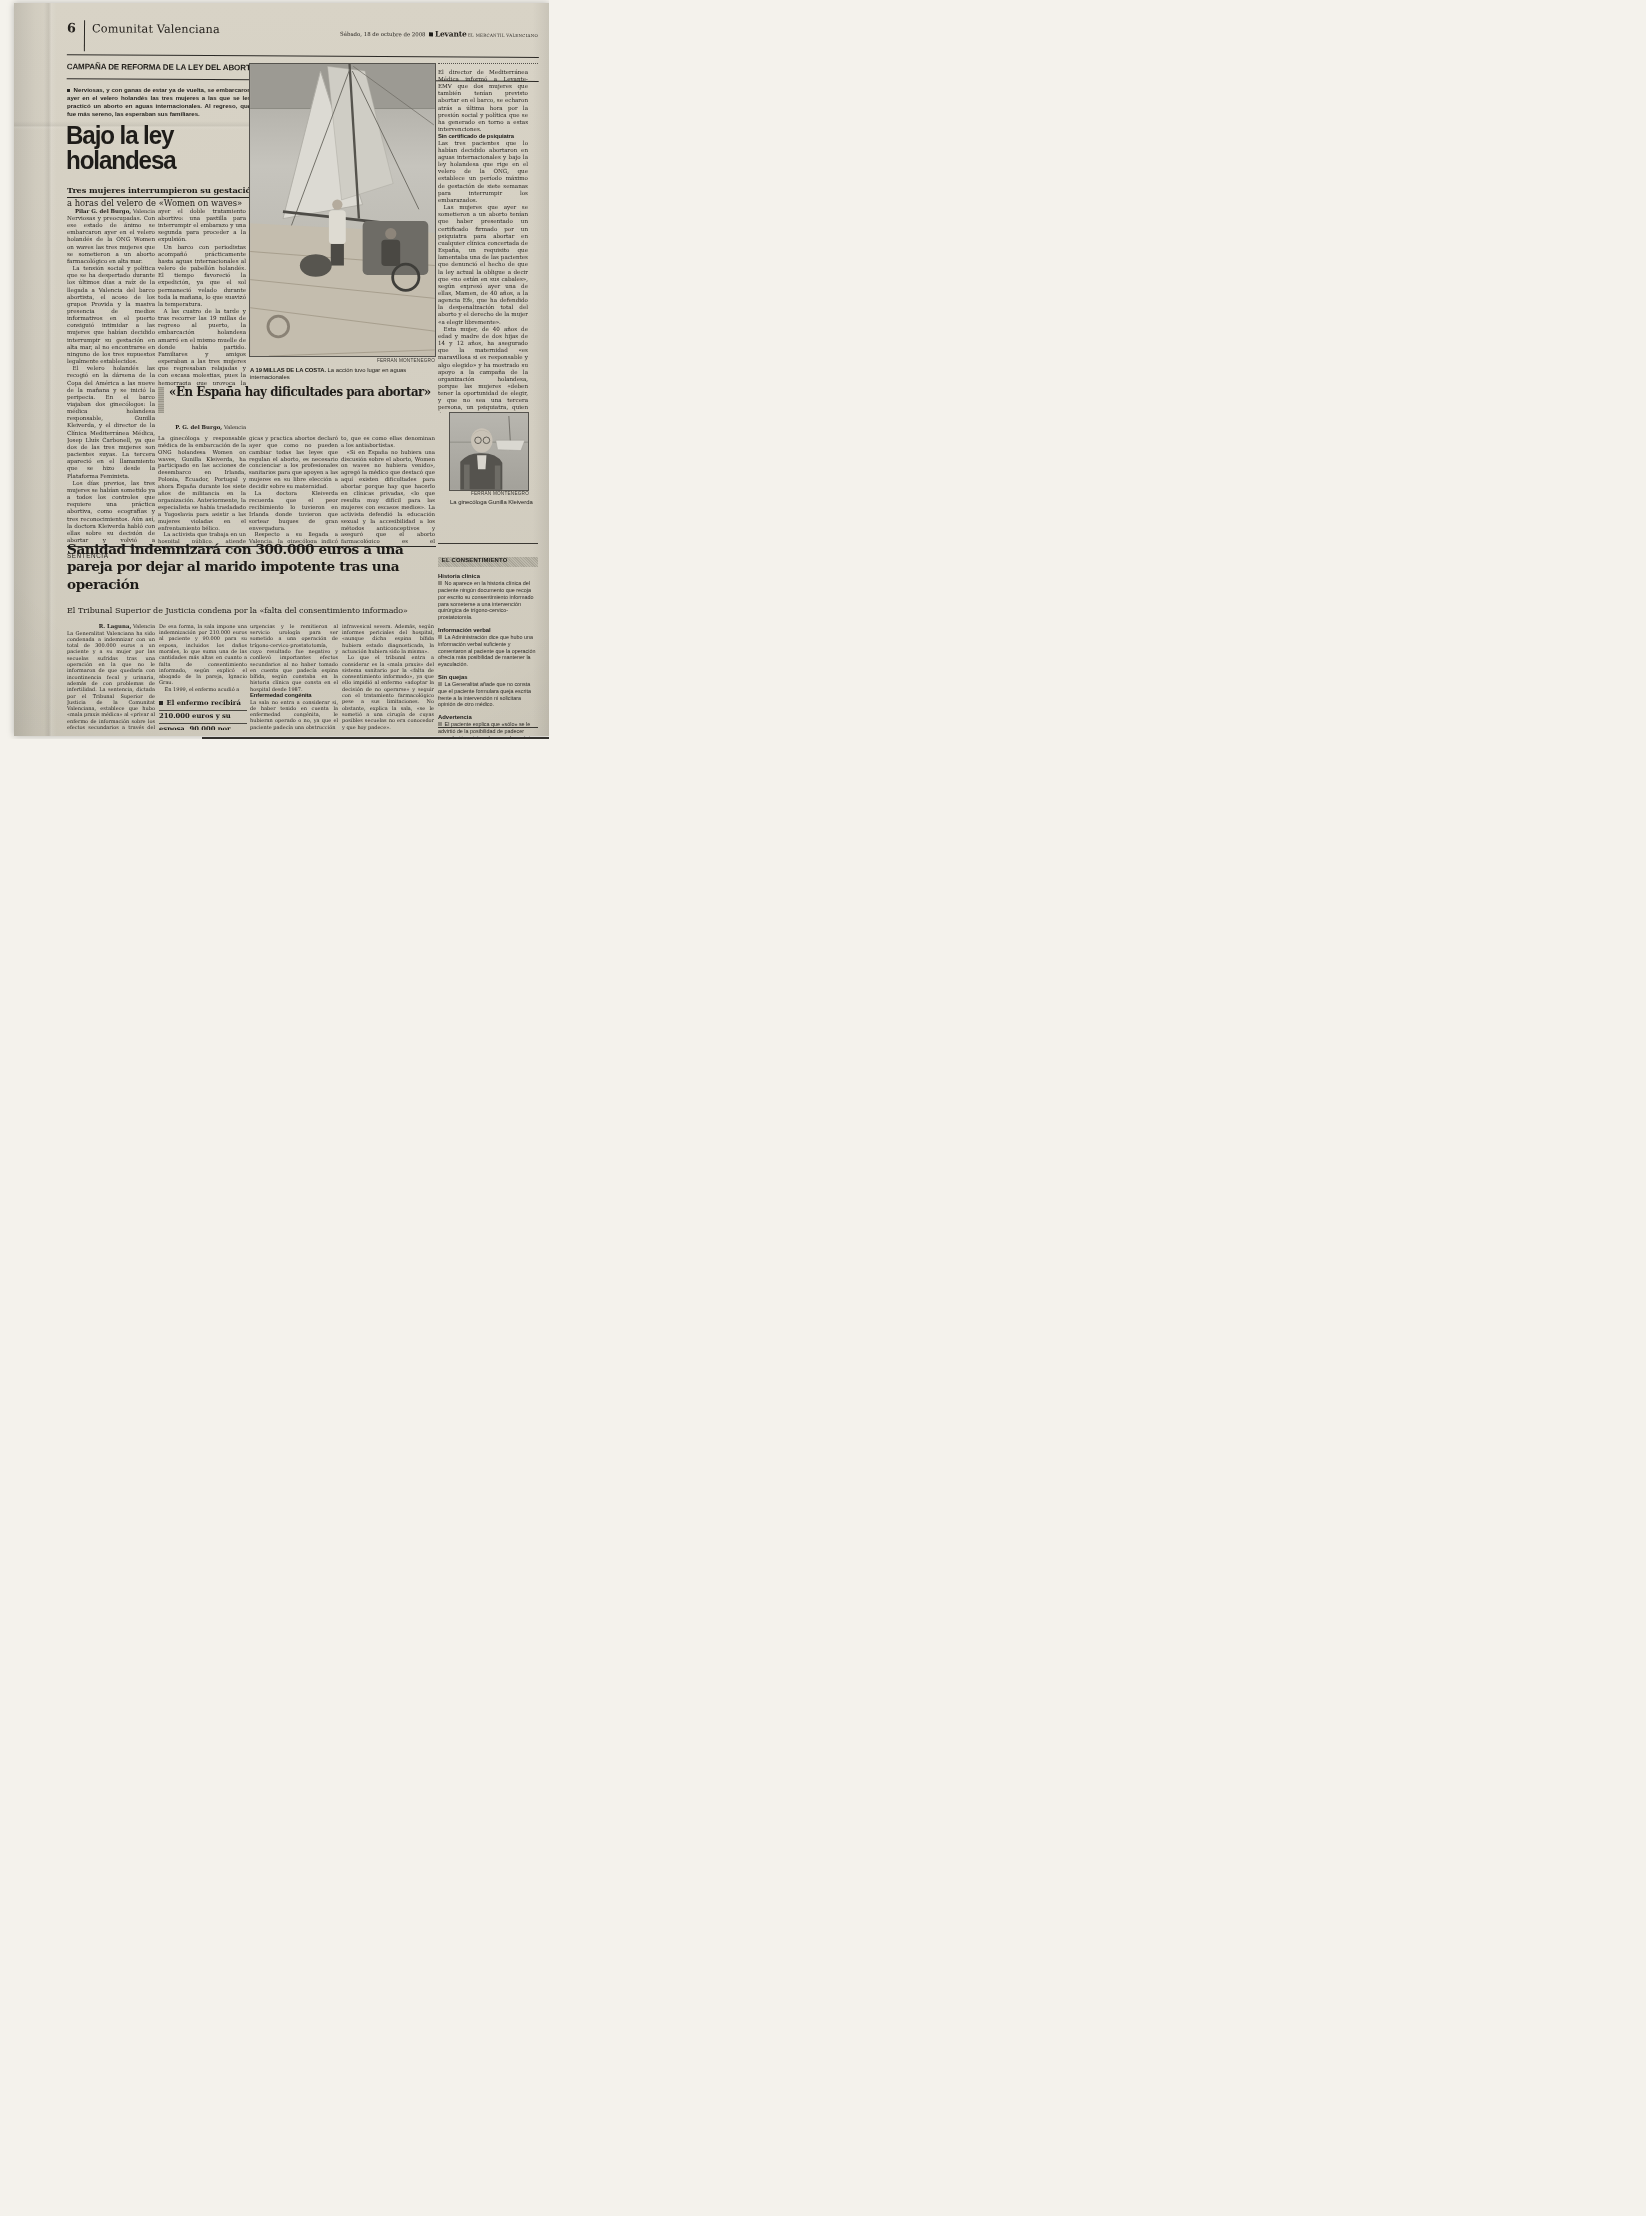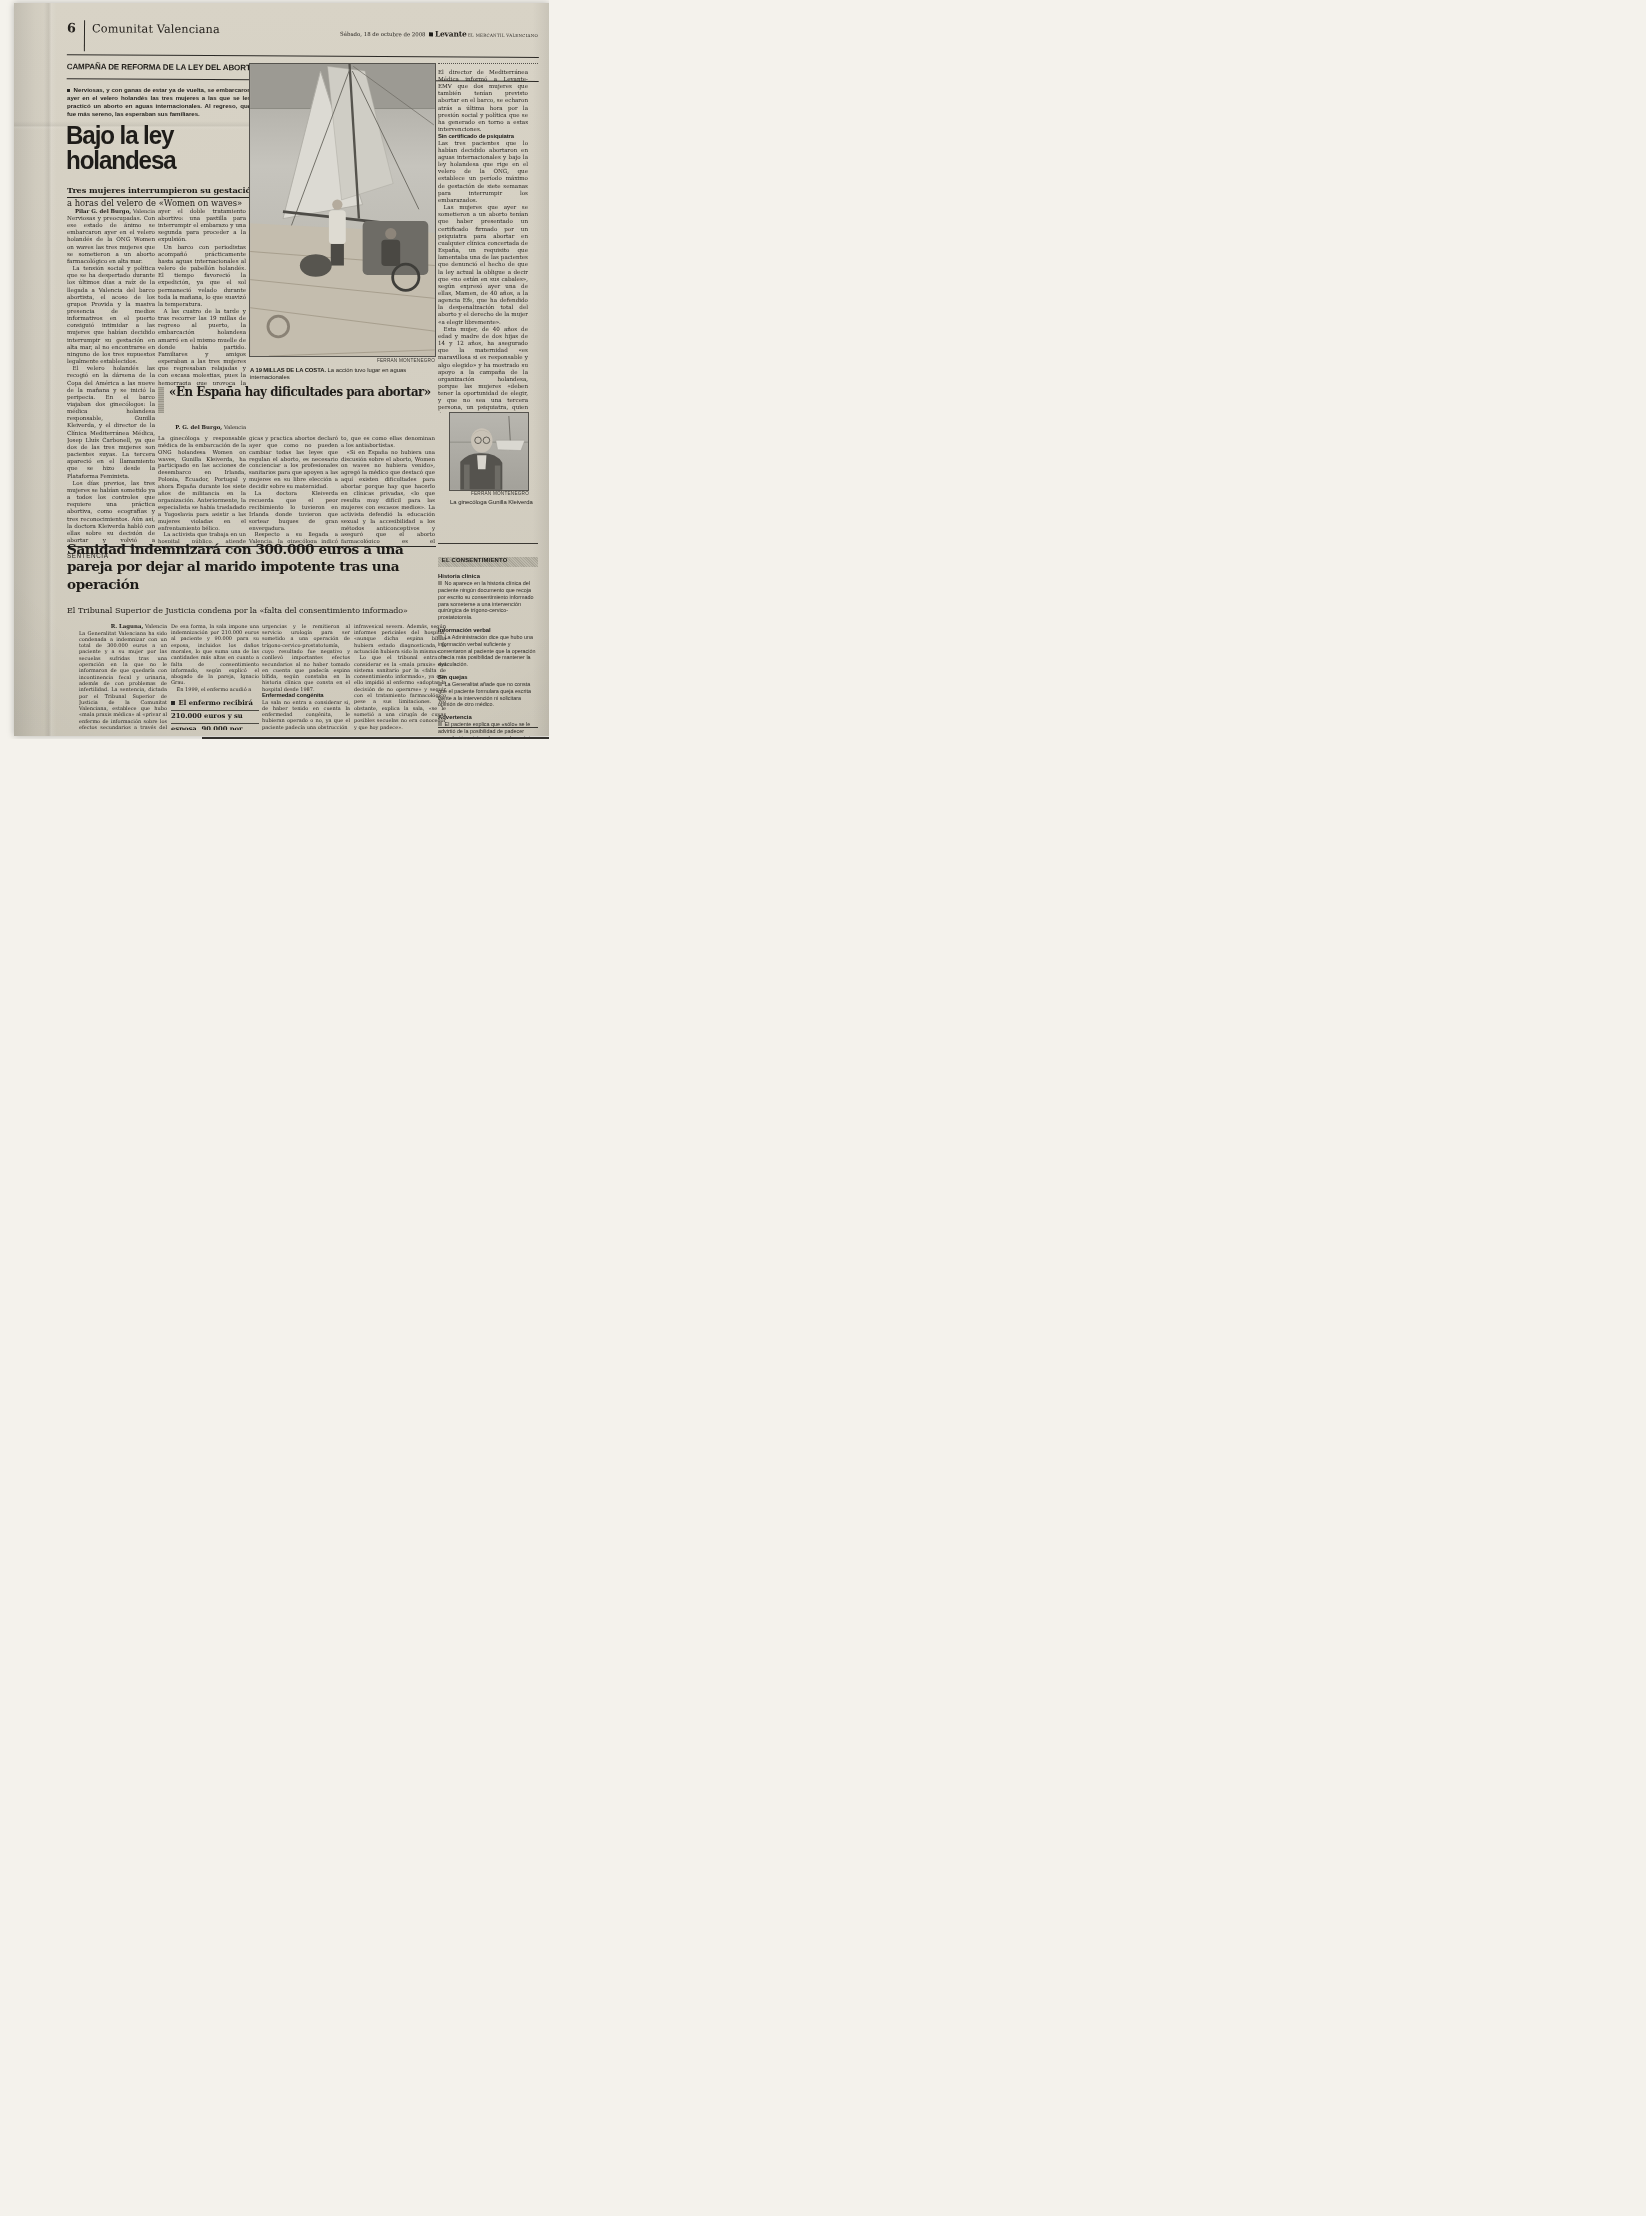--- a/index.html
+++ b/index.html
@@ -92,21 +92,21 @@
 
   
   .rule3l{position:absolute;left:53px;top:543px;width:369px;height:0.9px;background:#2b2926;}
   .rule3r{position:absolute;left:424px;top:540px;width:100px;height:0.5px;background:#3a3833;}
   .sent-label{position:absolute;left:53px;top:549px;font:6.3px "Liberation Sans",sans-serif;letter-spacing:0.6px;color:#24211d;}
   .headline3{position:absolute;left:53px;top:538px;width:375px;
     font:bold 13.6px/1.28 "DejaVu Serif",serif;letter-spacing:-0.4px;color:#1d1b18;}
   .subhead3{position:absolute;left:53px;top:604px;width:375px;white-space:nowrap;
     font:8px/1 "DejaVu Serif",serif;color:#24211d;}
   .subhead3 b{font-weight:normal;letter-spacing:-0.1px;}
-  #a3c1,#a3c2,#a3c3,#a3c4{top:620px;height:107px;font-size:5px;line-height:1.26;margin-left:12px;}
+  #a3c1,#a3c2,#a3c3,#a3c4{top:620px;height:107px;font-size:5px;line-height:1.26;}
   #a3c1{left:53px;width:88px;}
   #a3c2{left:145px;width:88px;}
   #a3c3{left:236px;width:88px;}
   #a3c4{left:328px;width:92px;}
   .pullquote{margin-top:5.6px;font:bold 6.8px/1.05 "DejaVu Serif",serif;color:#1d1b18;text-align:left;}
   .pq-line{padding:2.3px 0 2.8px;border-bottom:0.5px solid #4c4a44;}
   .pq-bullet{display:inline-block;width:3.8px;height:3.8px;background:#2a2825;margin-right:3.8px;}
 
   
   .sidebar{position:absolute;left:424px;top:545px;width:100px;height:179px;border-bottom:0.5px solid #3a3833;}

